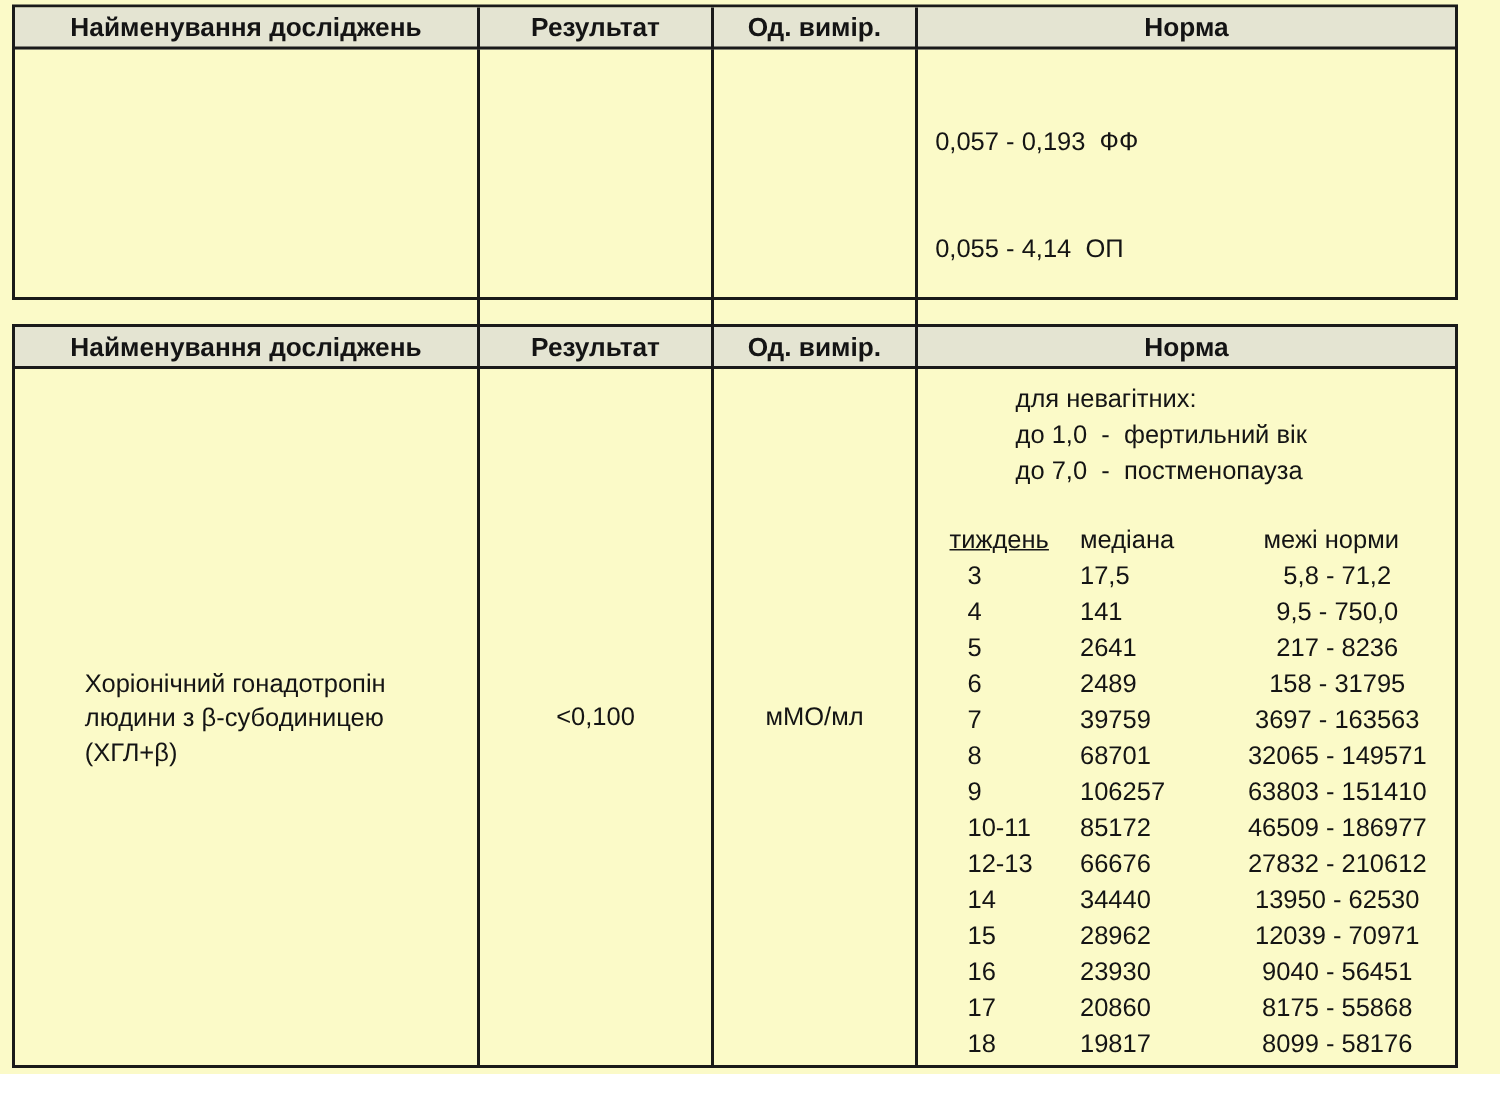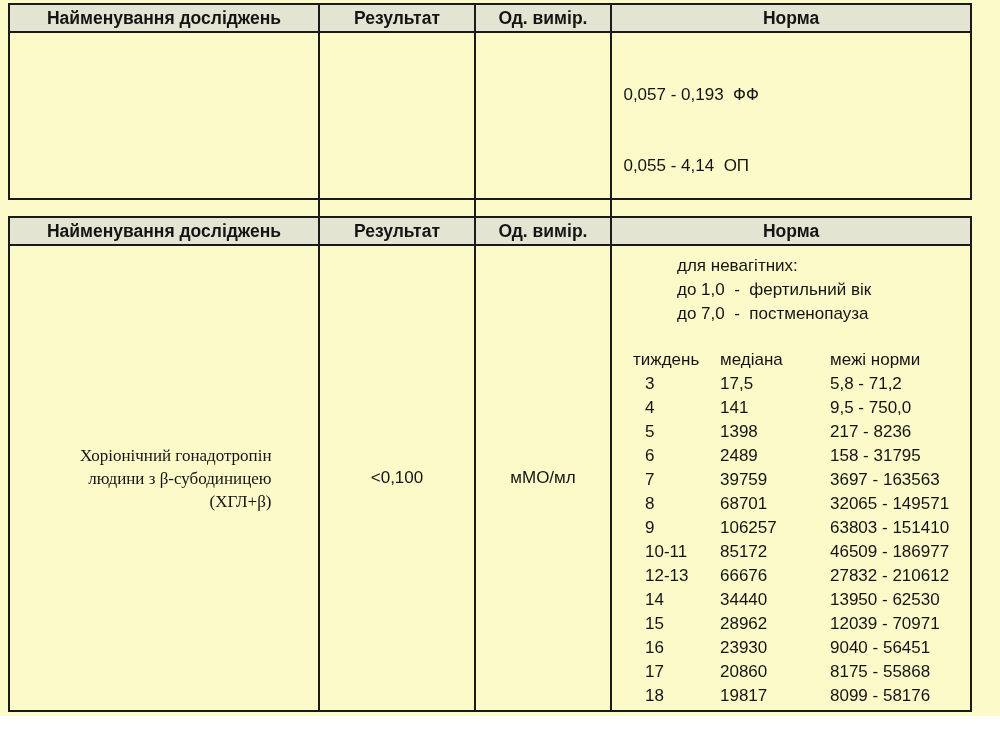--- a/index.html
+++ b/index.html
@@ -19,30 +19,30 @@
     background:#E4E4D2;border-bottom:2px solid #1A1A1A;border-right:2px solid #1A1A1A;
     display:flex;align-items:center;justify-content:center;
     font-weight:bold;font-size:17.5px;box-sizing:border-box;
   }
   .th.last{border-right:none;}
   .td{
     border-right:2px solid #1A1A1A;box-sizing:border-box;
     display:flex;align-items:center;justify-content:center;text-align:center;
   }
   .td.last{border-right:none;}
-  .name-wrap{max-width:215px;display:block;text-align:right;line-height:23px;font-family:Liberation Serif, serif;}
+  .name-wrap{max-width:215px;display:block;text-align:left;line-height:23px;}
   .norm-cell{display:block;padding-top:3px;}
   .norm1{padding-left:2px;line-height:23.5px;white-space:pre;text-align:left;}
   .norm2{padding:5px 0 0 21px;line-height:24px;text-align:left;}
   .norm2 .intro-line{white-space:pre;margin-left:44px;}
   .weeks{width:320px;margin-top:22px;}
   .wrow{display:grid;grid-template-columns:87px 110px 1fr;line-height:24px;}
   .wweek{padding-left:12px;}
-  .whead .wweek{padding-left:0;}
-  .wrange{text-align:left;}
+  .whead .wweek{padding-left:0;text-decoration:underline;}
+  .wrange{text-align:center;}
   .whead .wrange{padding-right:8px;}
 </style>
 </head>
 <body>
 
 <div class="page">
 
   <section class="tbl tbl1">
     <div class="th">Найменування досліджень</div>
     <div class="th">Результат</div>
@@ -94,21 +94,21 @@
             <div class="wmed">17,5</div>
             <div class="wrange">5,8 - 71,2</div>
           </div>
           <div class="wrow">
             <div class="wweek">4</div>
             <div class="wmed">141</div>
             <div class="wrange">9,5 - 750,0</div>
           </div>
           <div class="wrow">
             <div class="wweek">5</div>
-            <div class="wmed">1398</div>
+            <div class="wmed">2641</div>
             <div class="wrange">217 - 8236</div>
           </div>
           <div class="wrow">
             <div class="wweek">6</div>
             <div class="wmed">2489</div>
             <div class="wrange">158 - 31795</div>
           </div>
           <div class="wrow">
             <div class="wweek">7</div>
             <div class="wmed">39759</div>

